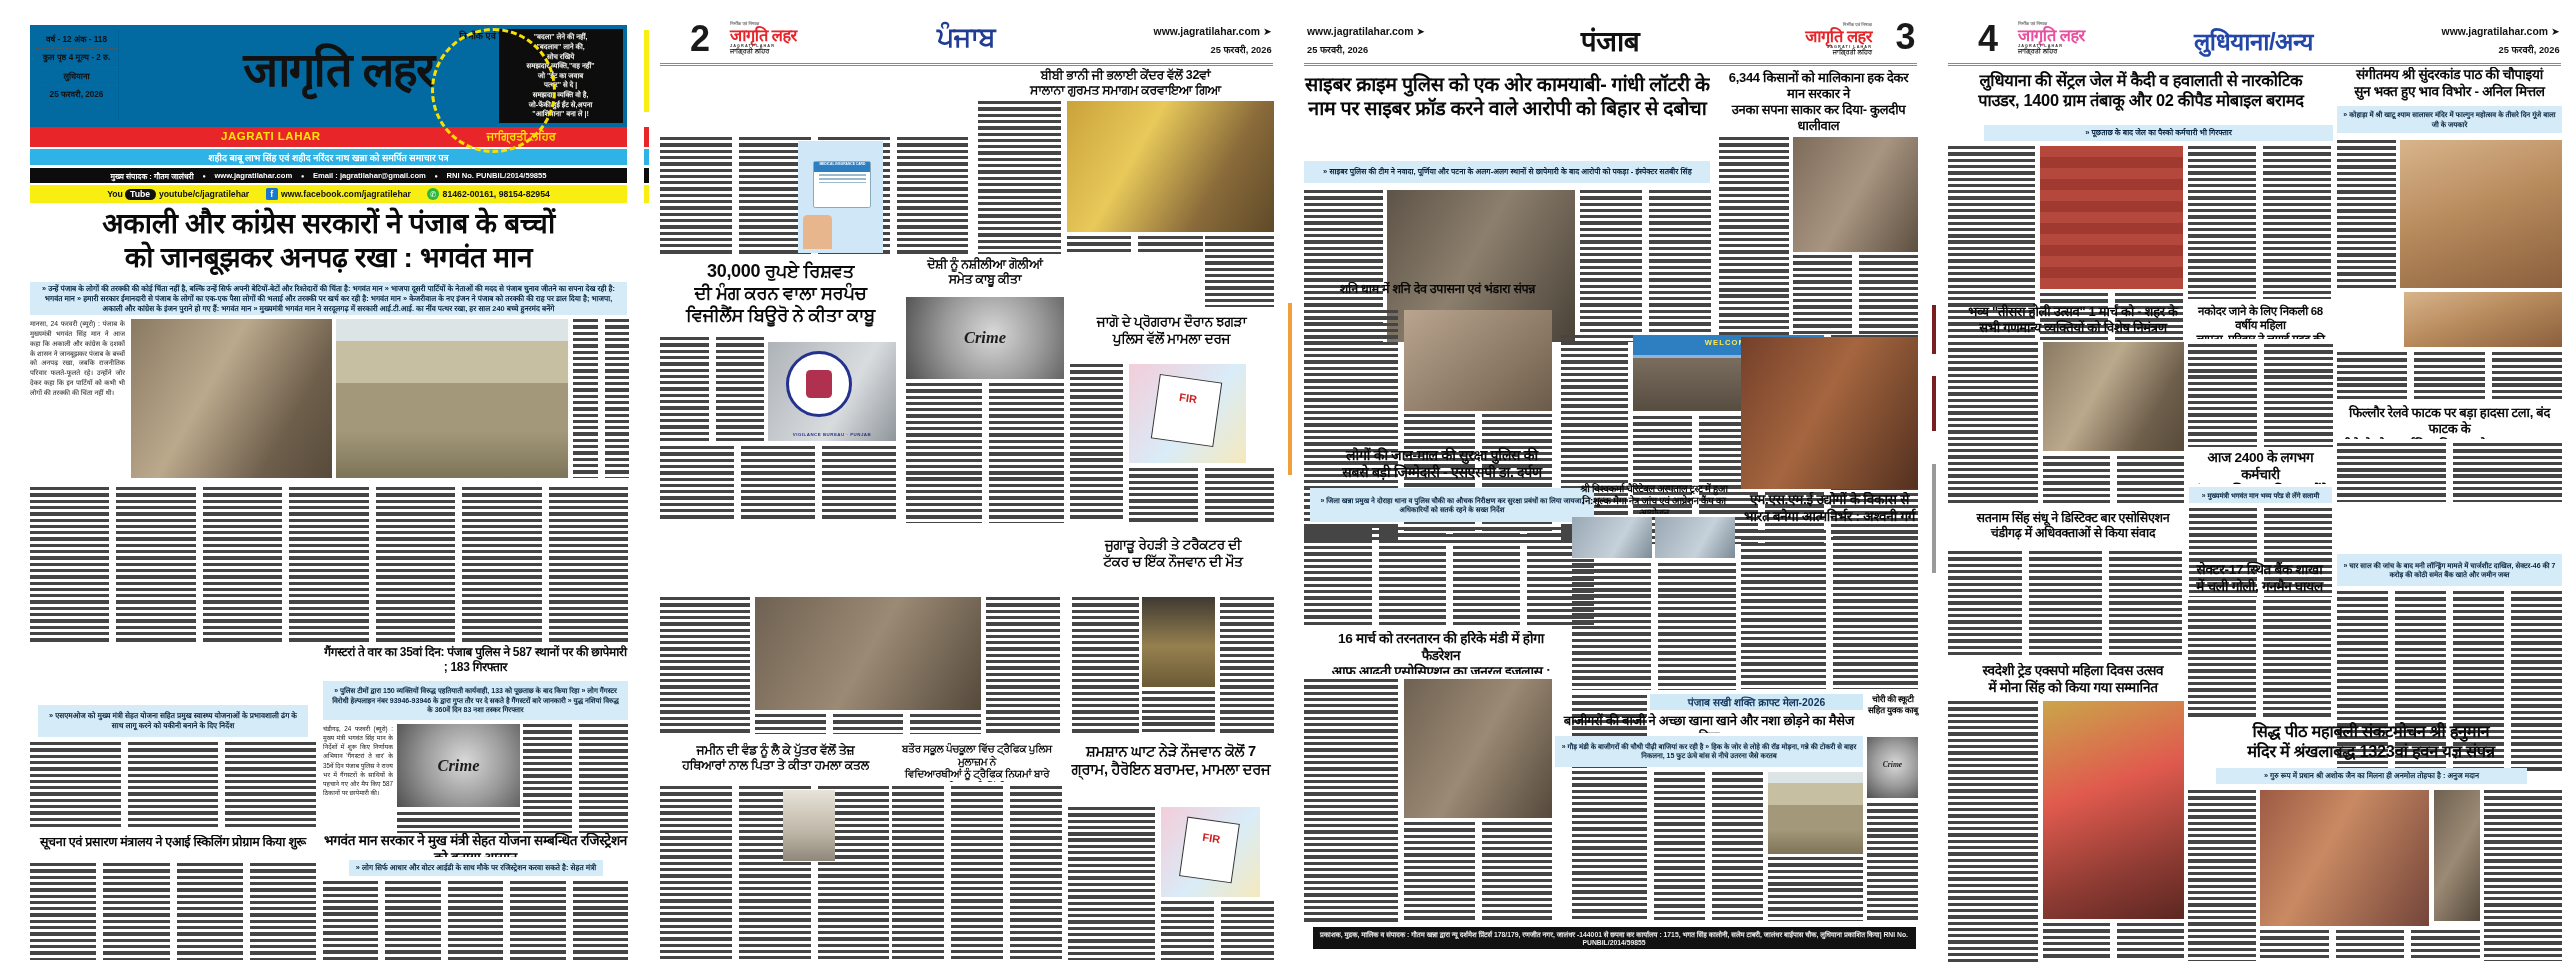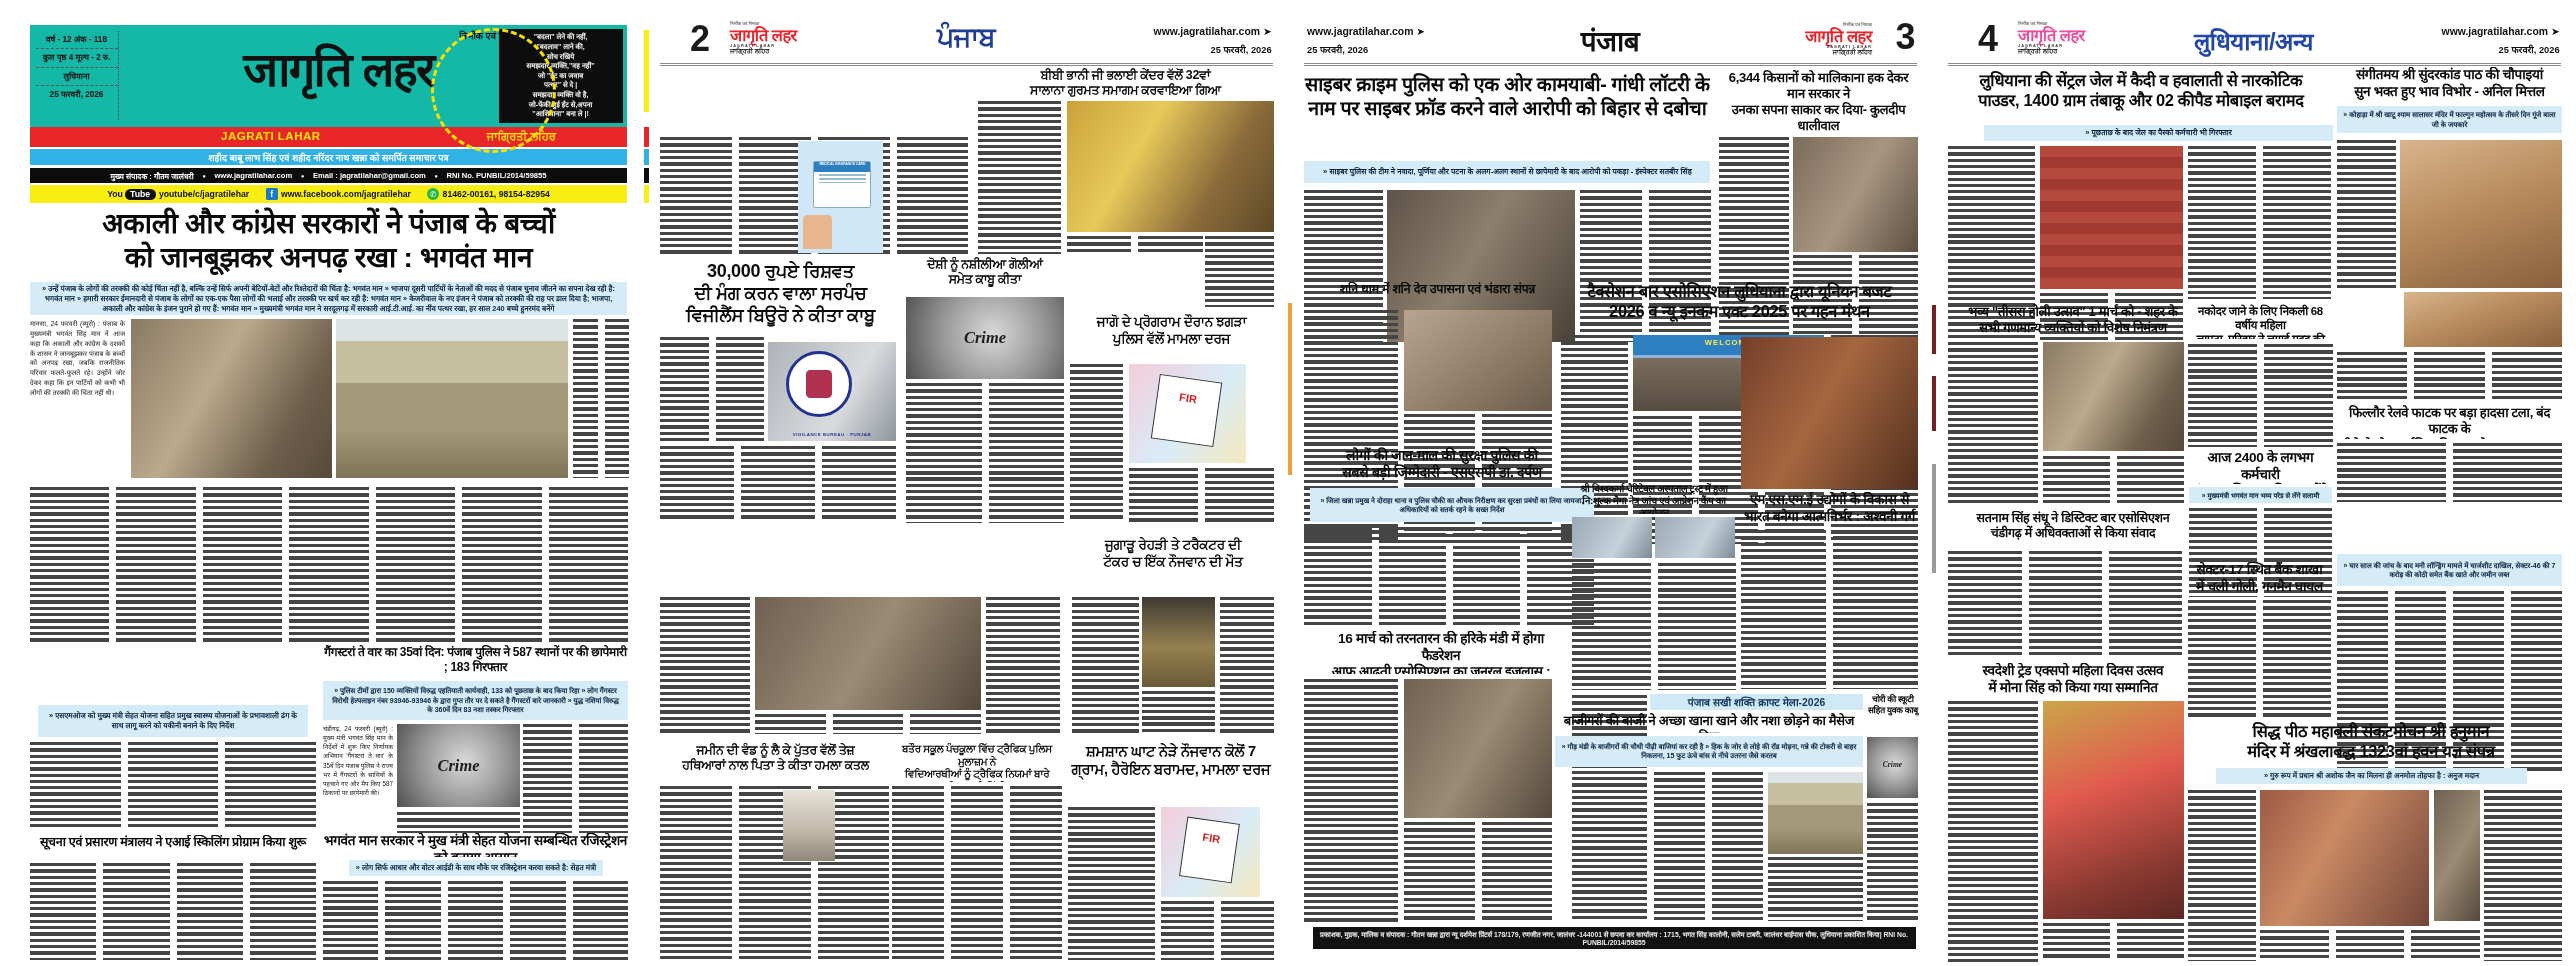--- a/index.html
+++ b/index.html
@@ -69,21 +69,21 @@
   .fbicon{display:inline-flex;width:12px;height:12px;background:#1877d2;color:#fff;align-items:center;justify-content:center;font-weight:800;border-radius:1.6px;}
   .waicon{display:inline-flex;width:12px;height:12px;background:#2bb741;color:#fff;align-items:center;justify-content:center;font-weight:800;border-radius:50%;font-size:7.6px;}
   .dot{color:#fff;font-size:5.5px;}
   .circle{border:3.3px dashed #f7df00;border-radius:50%;z-index:5;pointer-events:none;}
   .banner{background:#cfe9f7;color:#13355d;font-weight:800;display:flex;align-items:center;justify-content:center;overflow:hidden;}
 </style>
 </head>
 <body>
 
 <div class="page" id="pg1">
-  <div class="b" style="left:30px;top:24.5px;width:597px;height:103px;background:#14b8a6;">
+  <div class="b" style="left:30px;top:24.5px;width:597px;height:103px;background:#0369a1;">
     <div class="b infobox" style="left:5.5px;top:6.5px;width:83px;height:89px;">
       <div class="ir">वर्ष - 12 अंक - 118</div>
       <div class="ir">कुल पृष्ठ 4 मूल्य - 2 रु.</div>
       <div class="ir">लुधियाना</div>
       <div class="ir">25 फरवरी, 2026</div>
     </div>
     <div class="b" style="left:338px;top:4.4px;width:153px;text-align:right;font-weight:800;font-size:9.3px;">निर्भीक एवं निष्पक्ष</div>
     <div class="b" style="left:93px;top:14px;width:431px;font-size:47px;font-weight:900;text-align:center;letter-spacing:-1.6px;line-height:1.3;overflow:hidden;">जागृति लहर</div>
     <div class="b quotebox" style="right:4.4px;top:4.4px;width:124px;height:94px;">"बदला" लेने की नहीं,
 "बदलाव" लाने की,
@@ -363,22 +363,20 @@
     </div>
   <div class="b hl" style="left:35px;top:282px;width:229px;height:22px;font-size:12.5px;">शनि धाम में शनि देव उपासना एवं भंडारा संपन्न</div>
   <div class="b gkrow" style="left:16.4px;top:310px;width:94px;height:233px;">
       <i class="gk"></i>
     </div>
   <div class="ph ph-devotees" style="left:116px;top:310px;width:148px;height:101px;"></div>
   <div class="b gkrow" style="left:116px;top:414px;width:148px;height:129px;">
       <i class="gk"></i>
       <i class="gk"></i>
     </div>
-  <div class="b hl" style="left:273px;top:281px;width:357px;height:50px;font-size:16.4px;">टैक्सेशन बार एसोसिएशन लुधियाना द्वारा यूनियन बजट
-2026 व न्यू इनकम एक्ट 2025 पर गहन मंथन</div>
   <div class="b gkrow" style="left:273px;top:335px;width:67px;height:208px;">
       <i class="gk"></i>
     </div>
   <div class="ph ph-seminar" style="left:345px;top:335px;width:191px;height:76px;">
       <span class="lbl">WELCOME</span>
     </div>
   <div class="b gkrow" style="left:345px;top:416px;width:191px;height:128px;">
       <i class="gk"></i>
       <i class="gk"></i>
       <i class="gk"></i>

